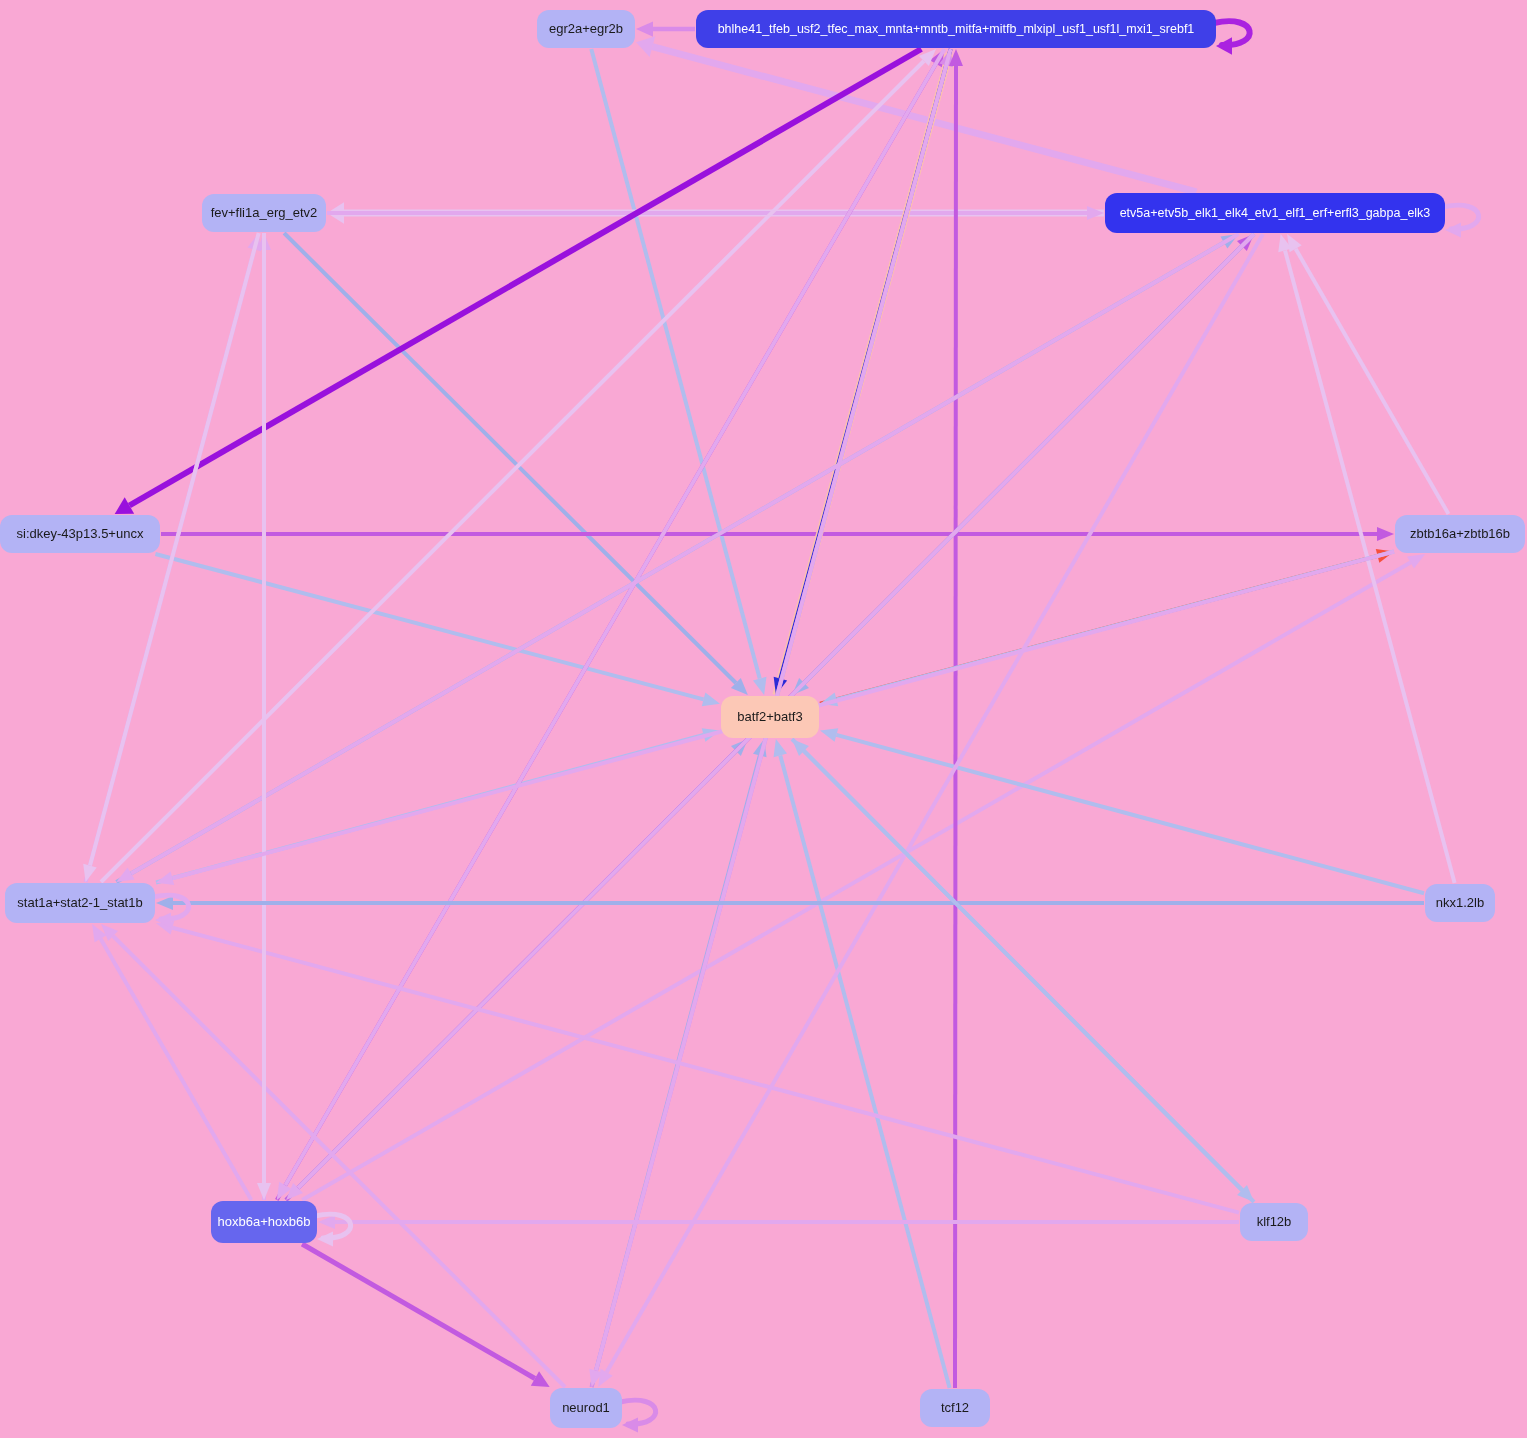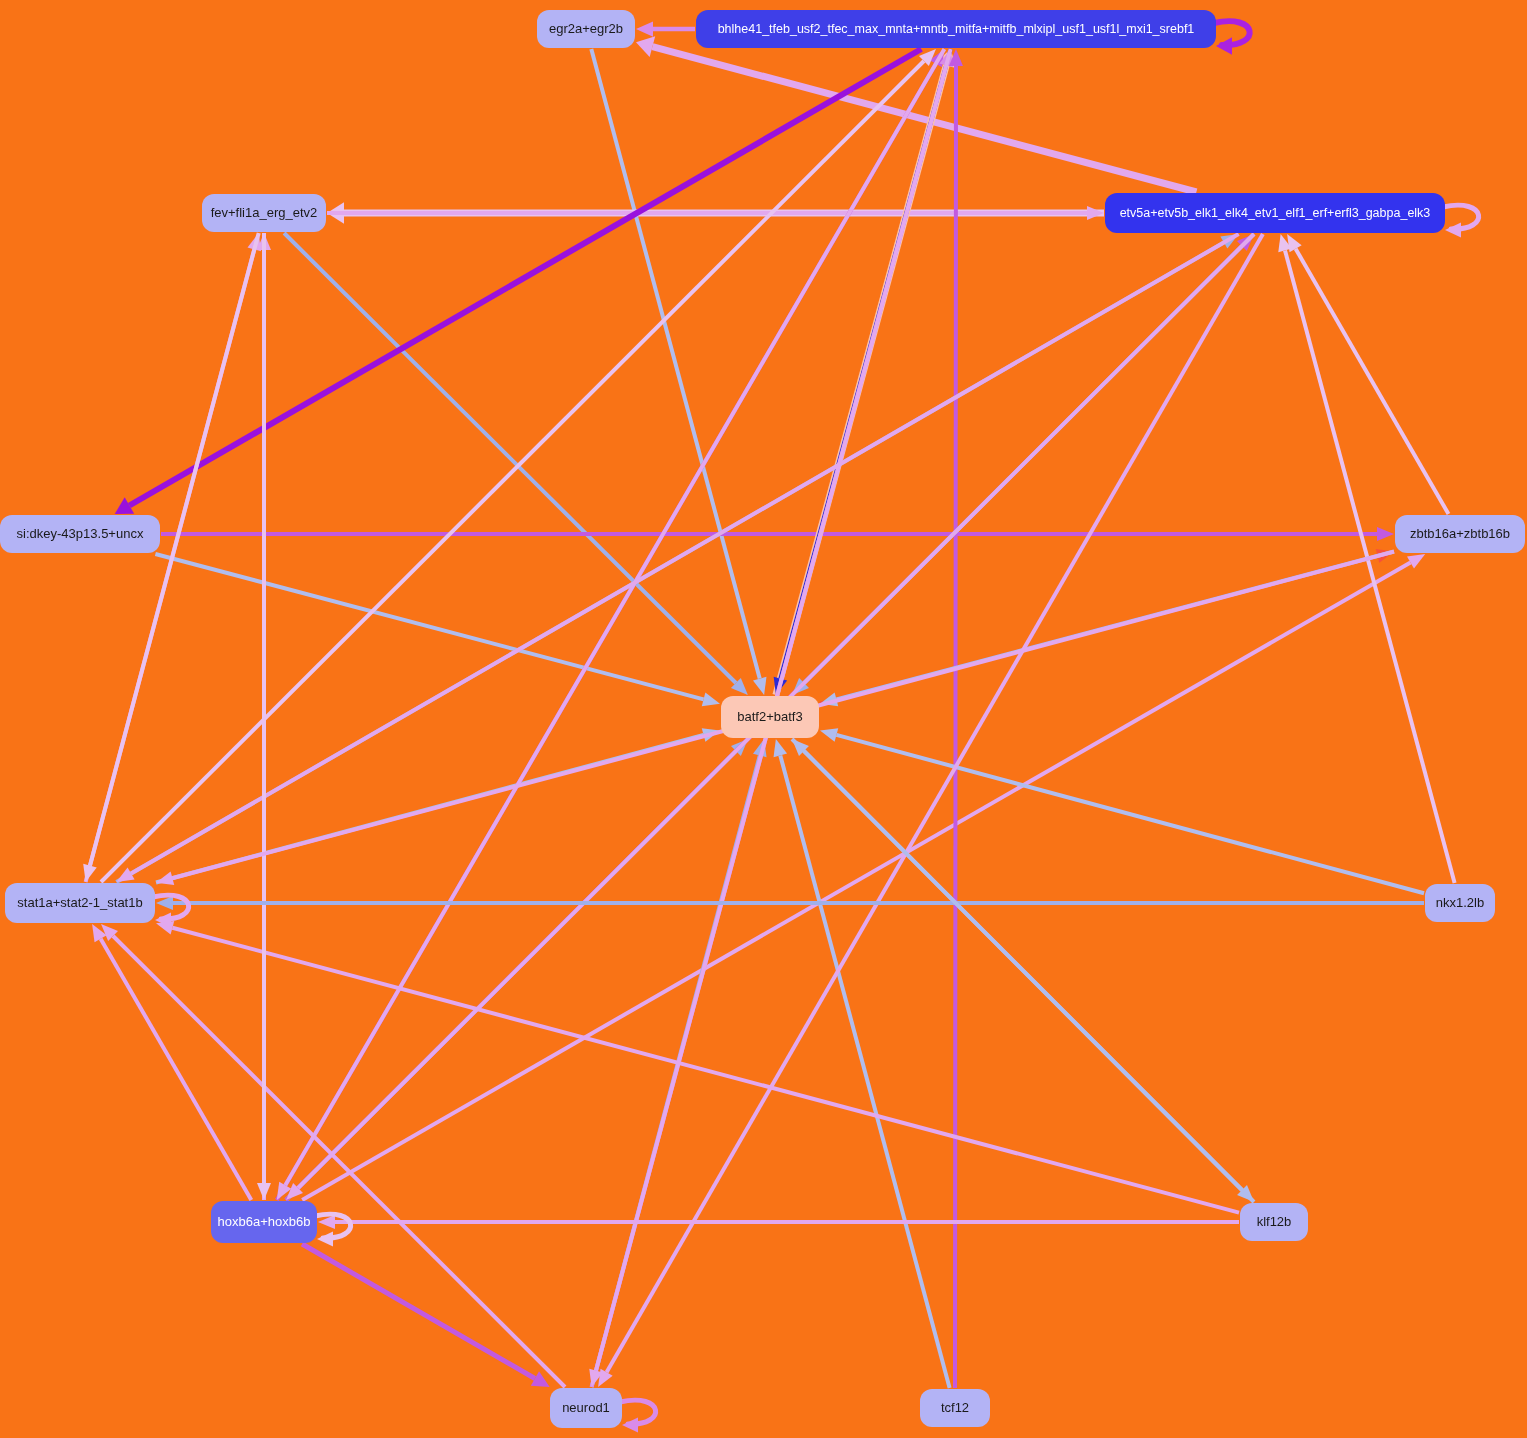--- a/index.html
+++ b/index.html
@@ -1,18 +1,18 @@
 <!DOCTYPE html>
 <html><head>
 <meta charset="utf-8">
 <style>
   html,body{margin:0;padding:0;background:#ffffff;}
   body{width:1527px;height:1438px;overflow:hidden;
        font-family:"Liberation Sans","DejaVu Sans",sans-serif;}
-  #graph-root{position:relative;width:1527px;height:1438px;background:#f97316;}
+  #graph-root{position:relative;width:1527px;height:1438px;background:#f9a8d4;}
   svg#net{position:absolute;top:0;left:0;width:1527px;height:1438px;}
   .node-rect{stroke:none;}
   .node-label{font-family:"Liberation Sans","DejaVu Sans",sans-serif;
               text-anchor:middle;dominant-baseline:middle;}
   .edge-path{fill:none;stroke-linecap:butt;}
   .loop-path{fill:none;stroke-linecap:round;}
 </style>
 </head>
 <body>
 

